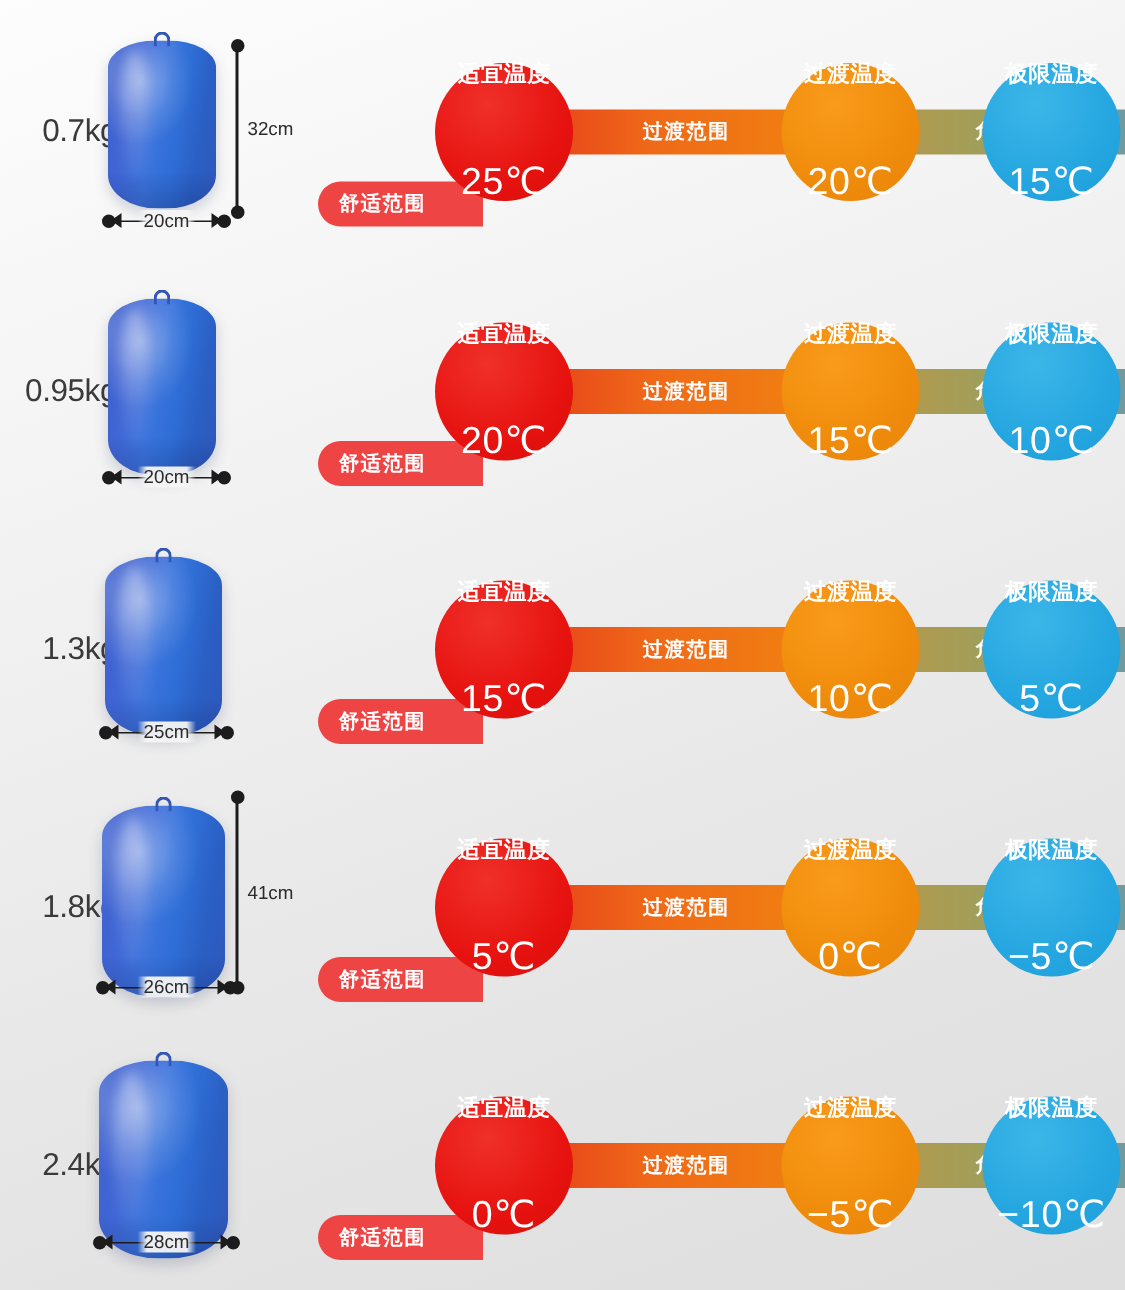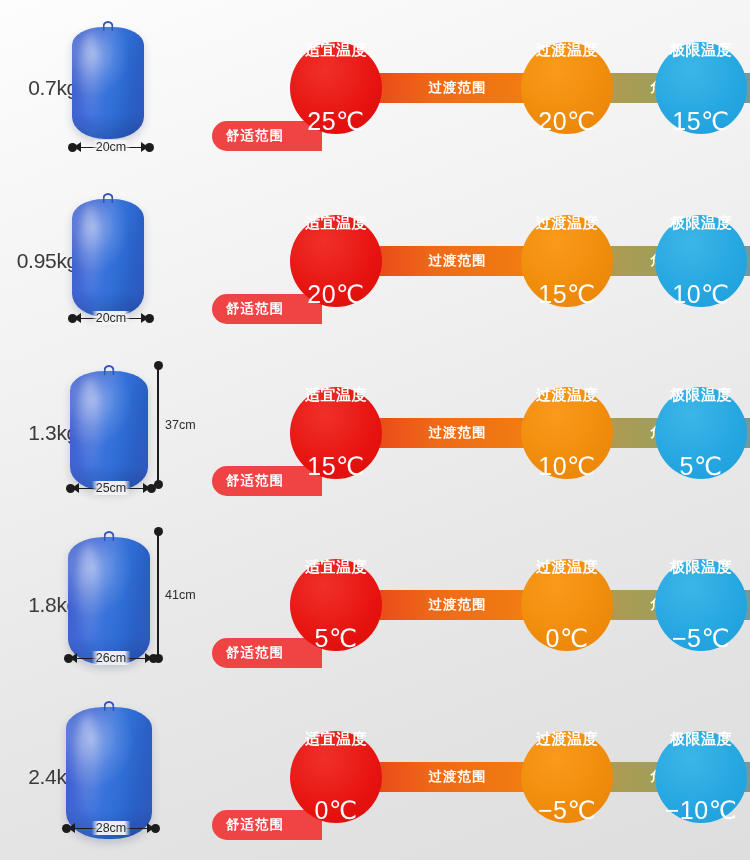--- a/index.html
+++ b/index.html
@@ -284,20 +284,26 @@
 
   <div class="row row-1">
     <div class="product">
       <div class="weight">0.7kg</div>
       <div class="bag-wrap" style="left:72px;bottom:36px;">
         <div class="bag" style="width:72px;height:112px;">
           <div class="bag-sheen"></div>
         </div>
         <div class="bag-loop"></div>
       </div>
+      <div class="dim-v" style="left:152px;top:30px;height:112px;">
+        <div class="line"></div>
+        <div class="cap top"></div>
+        <div class="cap bot"></div>
+        <div class="label">32cm</div>
+      </div>
       <div class="dim-h" style="left:70px;width:82px;top:139px;">
         <div class="line"></div>
         <div class="cap left"></div>
         <div class="cap right"></div>
         <div class="arrow left"></div>
         <div class="arrow right"></div>
         <div class="label">20cm</div>
       </div>
     </div>
 
@@ -372,26 +378,20 @@
 
   <div class="row">
     <div class="product">
       <div class="weight">1.3kg</div>
       <div class="bag-wrap" style="left:70px;bottom:28px;">
         <div class="bag" style="width:78px;height:120px;">
           <div class="bag-sheen"></div>
         </div>
         <div class="bag-loop"></div>
       </div>
-      <div class="dim-v" style="left:152px;top:18px;height:120px;">
-        <div class="line"></div>
-        <div class="cap top"></div>
-        <div class="cap bot"></div>
-        <div class="label">37cm</div>
-      </div>
       <div class="dim-h" style="left:68px;width:86px;top:133px;">
         <div class="line"></div>
         <div class="cap left"></div>
         <div class="cap right"></div>
         <div class="arrow left"></div>
         <div class="arrow right"></div>
         <div class="label">25cm</div>
       </div>
     </div>
 

